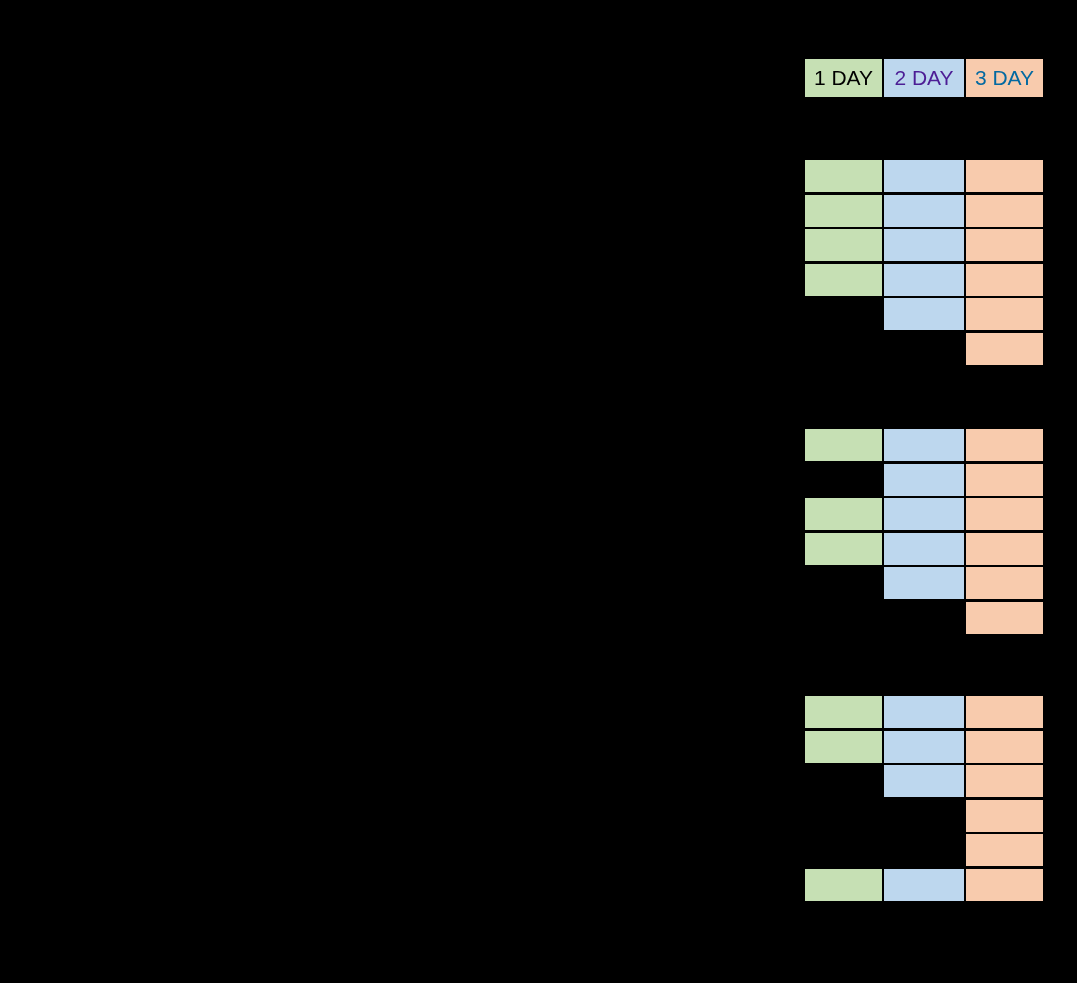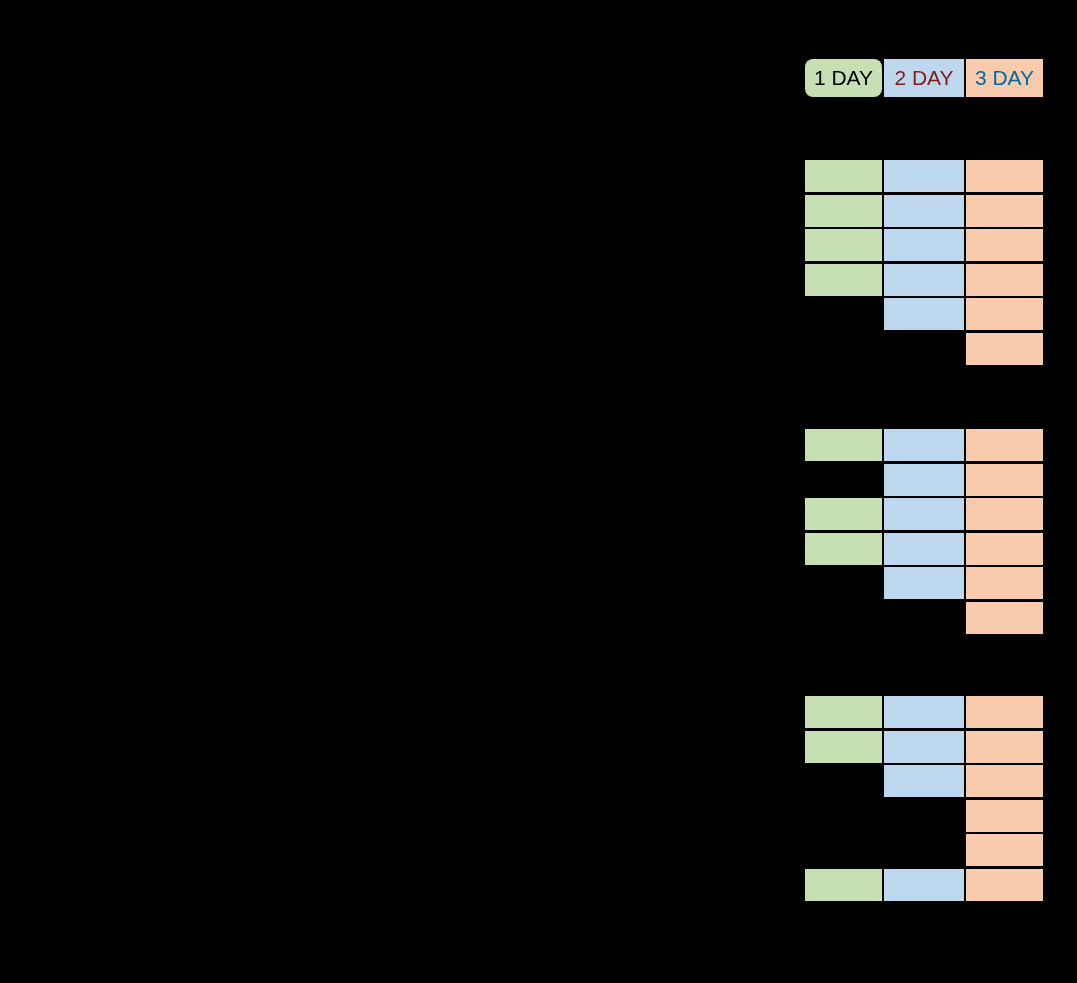--- a/index.html
+++ b/index.html
@@ -22,32 +22,32 @@
   .header-cell {
     position: absolute;
     top: 59px;
     height: 38px;
     line-height: 38px;
     text-align: center;
     font-size: 21px;
     color: #000000;
     box-sizing: border-box;
   }
-  .col-0 { left: 805px; width: 77px; border-radius: 8px; }
+  .col-0 { left: 805px; width: 77px; }
   .col-1 { left: 884px; width: 80px; }
   .col-2 { left: 966px; width: 77px; }
 </style>
 </head>
 <body>
 
 <div id="canvas">
 
   <div>
     <div class="header-cell col-0" style="background: rgb(198, 224, 180); color: rgb(0, 0, 0);">1 DAY</div>
-    <div class="header-cell col-1" style="background: rgb(189, 215, 238); color: #7f1d1d;">2 DAY</div>
+    <div class="header-cell col-1" style="background: rgb(189, 215, 238); color: #4c1d95;">2 DAY</div>
     <div class="header-cell col-2" style="background: rgb(248, 203, 173); color: #0369a1;">3 DAY</div>
   </div>
 
   <div id="grid">
       <div class="cell" style="left: 805px; width: 77px; top: 160px; height: 32px; background: rgb(198, 224, 180);"></div>
       <div class="cell" style="left: 884px; width: 80px; top: 160px; height: 32px; background: rgb(189, 215, 238);"></div>
       <div class="cell" style="left: 966px; width: 77px; top: 160px; height: 32px; background: rgb(248, 203, 173);"></div>
       <div class="cell" style="left: 805px; width: 77px; top: 195px; height: 32px; background: rgb(198, 224, 180);"></div>
       <div class="cell" style="left: 884px; width: 80px; top: 195px; height: 32px; background: rgb(189, 215, 238);"></div>
       <div class="cell" style="left: 966px; width: 77px; top: 195px; height: 32px; background: rgb(248, 203, 173);"></div>

